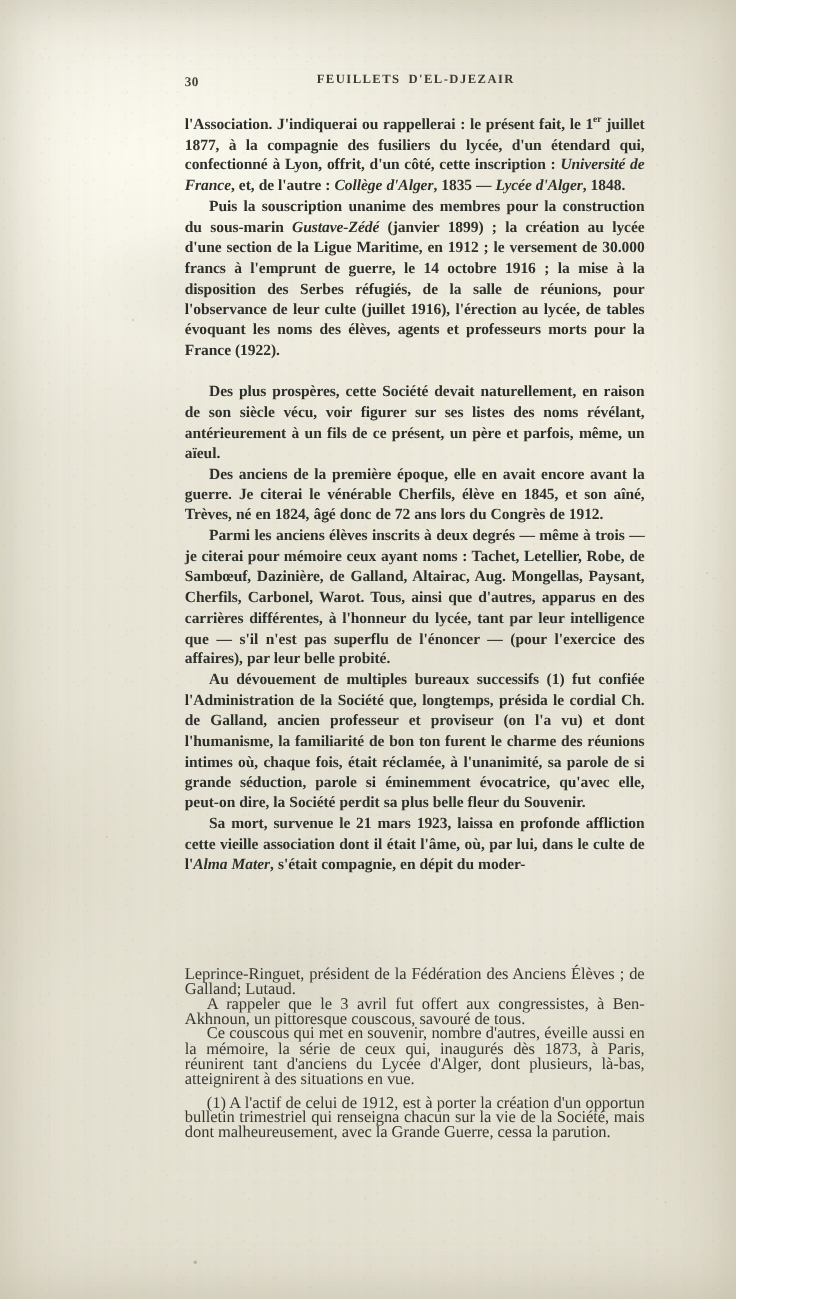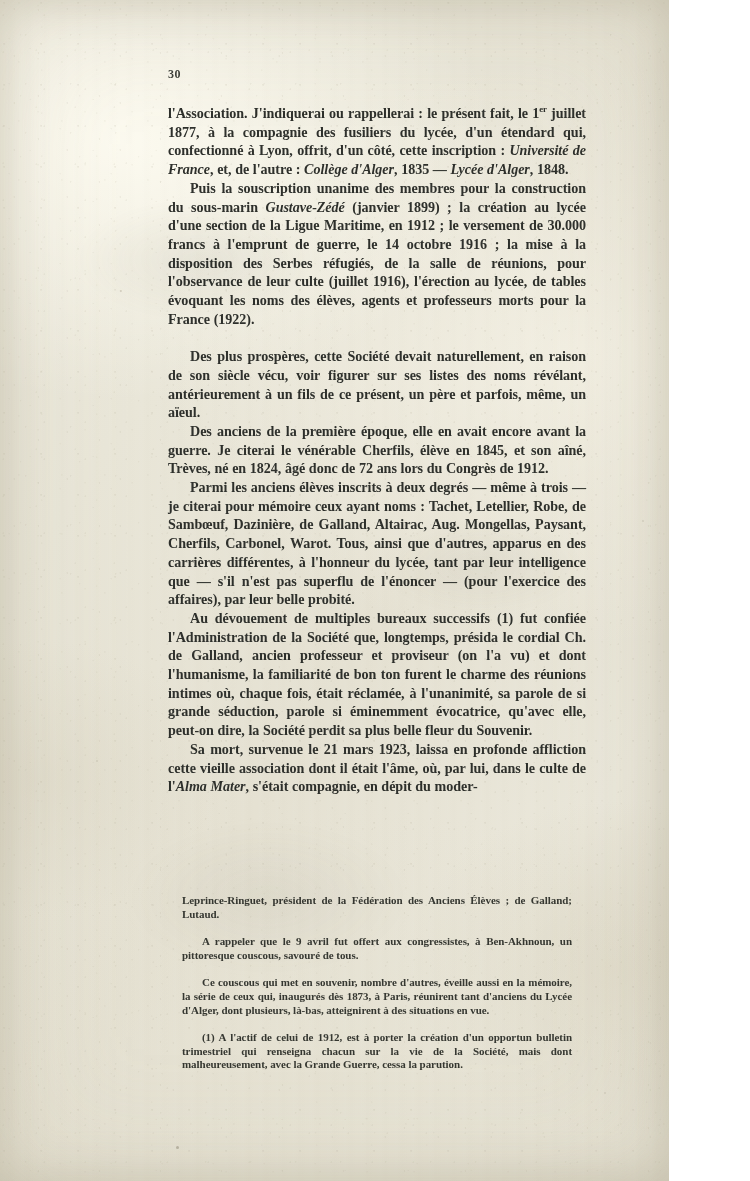--- a/index.html
+++ b/index.html
@@ -145,26 +145,26 @@
   .sup { font-size: 0.62em; vertical-align: super; line-height: 0; margin-top: 18px; }
 
   
   .footnotes {
     position: absolute;
     left: 168px;
     top: 880px;
     width: 418px;
   }
   .footnotes p {
-    margin: 14px;
+    margin: 0;
     text-align: justify;
     text-align-last: left;
-    font-size: 11px;
+    font-size: 15px;
     line-height: 13.6px;
-    font-weight: 700;
+    font-weight: 400;
     letter-spacing: -0.05px;
     color: #343630;
   }
   .footnotes p.fn-indent { text-indent: 20px; }
   .footnotes p.fn-flush { text-indent: 0; }
   .fn-space { margin-top: 8px !important; }
 
   
   .ink-mottle {
     position: absolute;
@@ -180,38 +180,39 @@
 </style>
 </head>
 <body>
 
 <div class="page">
 
   <div class="content">
 
     <div class="running-head">
       <span class="folio">30</span>
+      <span class="rh-title">FEUILLETS  D'EL-DJEZAIR</span>
     </div>
 
     <div class="body-col">
       <div id="paragraph-host">
           <p class="para noindent"><span>l'Association. J'indiquerai ou rappellerai : le présent fait, le 1</span><sup class="sup">er</sup><span> juillet 1877, à la compagnie des fusiliers du lycée, d'un étendard qui, confectionné à Lyon, offrit, d'un côté, cette inscription : </span><span class="it">Université de France</span><span>, et, de l'autre : </span><span class="it">Collège d'Alger</span><span>, 1835 — </span><span class="it">Lycée d'Alger</span><span>, 1848.</span></p>
           <p class="para"><span>Puis la souscription unanime des membres pour la construction du sous-marin </span><span class="it">Gustave-Zédé</span><span> (janvier 1899) ; la création au lycée d'une section de la Ligue Maritime, en 1912 ; le versement de 30.000 francs à l'emprunt de guerre, le 14 octobre 1916 ; la mise à la disposition des Serbes réfugiés, de la salle de réunions, pour l'observance de leur culte (juillet 1916), l'érection au lycée, de tables évoquant les noms des élèves, agents et professeurs morts pour la France (1922).</span></p>
           <p class="para gap-before"><span>Des plus prospères, cette Société devait naturellement, en raison de son siècle vécu, voir figurer sur ses listes des noms révélant, antérieurement à un fils de ce présent, un père et parfois, même, un aïeul.</span></p>
           <p class="para"><span>Des anciens de la première époque, elle en avait encore avant la guerre. Je citerai le vénérable Cherfils, élève en 1845, et son aîné, Trèves, né en 1824, âgé donc de 72 ans lors du Congrès de 1912.</span></p>
           <p class="para"><span>Parmi les anciens élèves inscrits à deux degrés — même à trois — je citerai pour mémoire ceux ayant noms : Tachet, Letellier, Robe, de Sambœuf, Dazinière, de Galland, Altairac, Aug. Mongellas, Paysant, Cherfils, Carbonel, Warot. Tous, ainsi que d'autres, apparus en des carrières différentes, à l'honneur du lycée, tant par leur intelligence que — s'il n'est pas superflu de l'énoncer — (pour l'exercice des affaires), par leur belle probité.</span></p>
           <p class="para"><span>Au dévouement de multiples bureaux successifs (1) fut confiée l'Administration de la Société que, longtemps, présida le cordial Ch. de Galland, ancien professeur et proviseur (on l'a vu) et dont l'humanisme, la familiarité de bon ton furent le charme des réunions intimes où, chaque fois, était réclamée, à l'unanimité, sa parole de si grande séduction, parole si éminemment évocatrice, qu'avec elle, peut-on dire, la Société perdit sa plus belle fleur du Souvenir.</span></p>
           <p class="para"><span>Sa mort, survenue le 21 mars 1923, laissa en profonde affliction cette vieille association dont il était l'âme, où, par lui, dans le culte de l'</span><span class="it">Alma Mater</span><span>, s'était compagnie, en dépit du moder-</span></p>
         </div>
     </div>
 
     <div class="footnotes">
       <div id="footnote-host">
           <p class="fn-flush"><span>Leprince-Ringuet, président de la Fédération des Anciens Élèves ; de Galland; Lutaud.</span></p>
-          <p class="fn-indent"><span>A rappeler que le 9 avril fut offert aux congressistes, à Ben-Akhnoun, un pittoresque couscous, savouré de tous.</span></p>
+          <p class="fn-indent"><span>A rappeler que le 3 avril fut offert aux congressistes, à Ben-Akhnoun, un pittoresque couscous, savouré de tous.</span></p>
           <p class="fn-indent"><span>Ce couscous qui met en souvenir, nombre d'autres, éveille aussi en la mémoire, la série de ceux qui, inaugurés dès 1873, à Paris, réunirent tant d'anciens du Lycée d'Alger, dont plusieurs, là-bas, atteignirent à des situations en vue.</span></p>
           <p class="fn-indent fn-space"><span>(1) A l'actif de celui de 1912, est à porter la création d'un opportun bulletin trimestriel qui renseigna chacun sur la vie de la Société, mais dont malheureusement, avec la Grande Guerre, cessa la parution.</span></p>
         </div>
     </div>
 
   </div>
 
   <div class="ink-mottle"></div>
   <div class="scanbands"></div>
   <div class="grain"></div>

